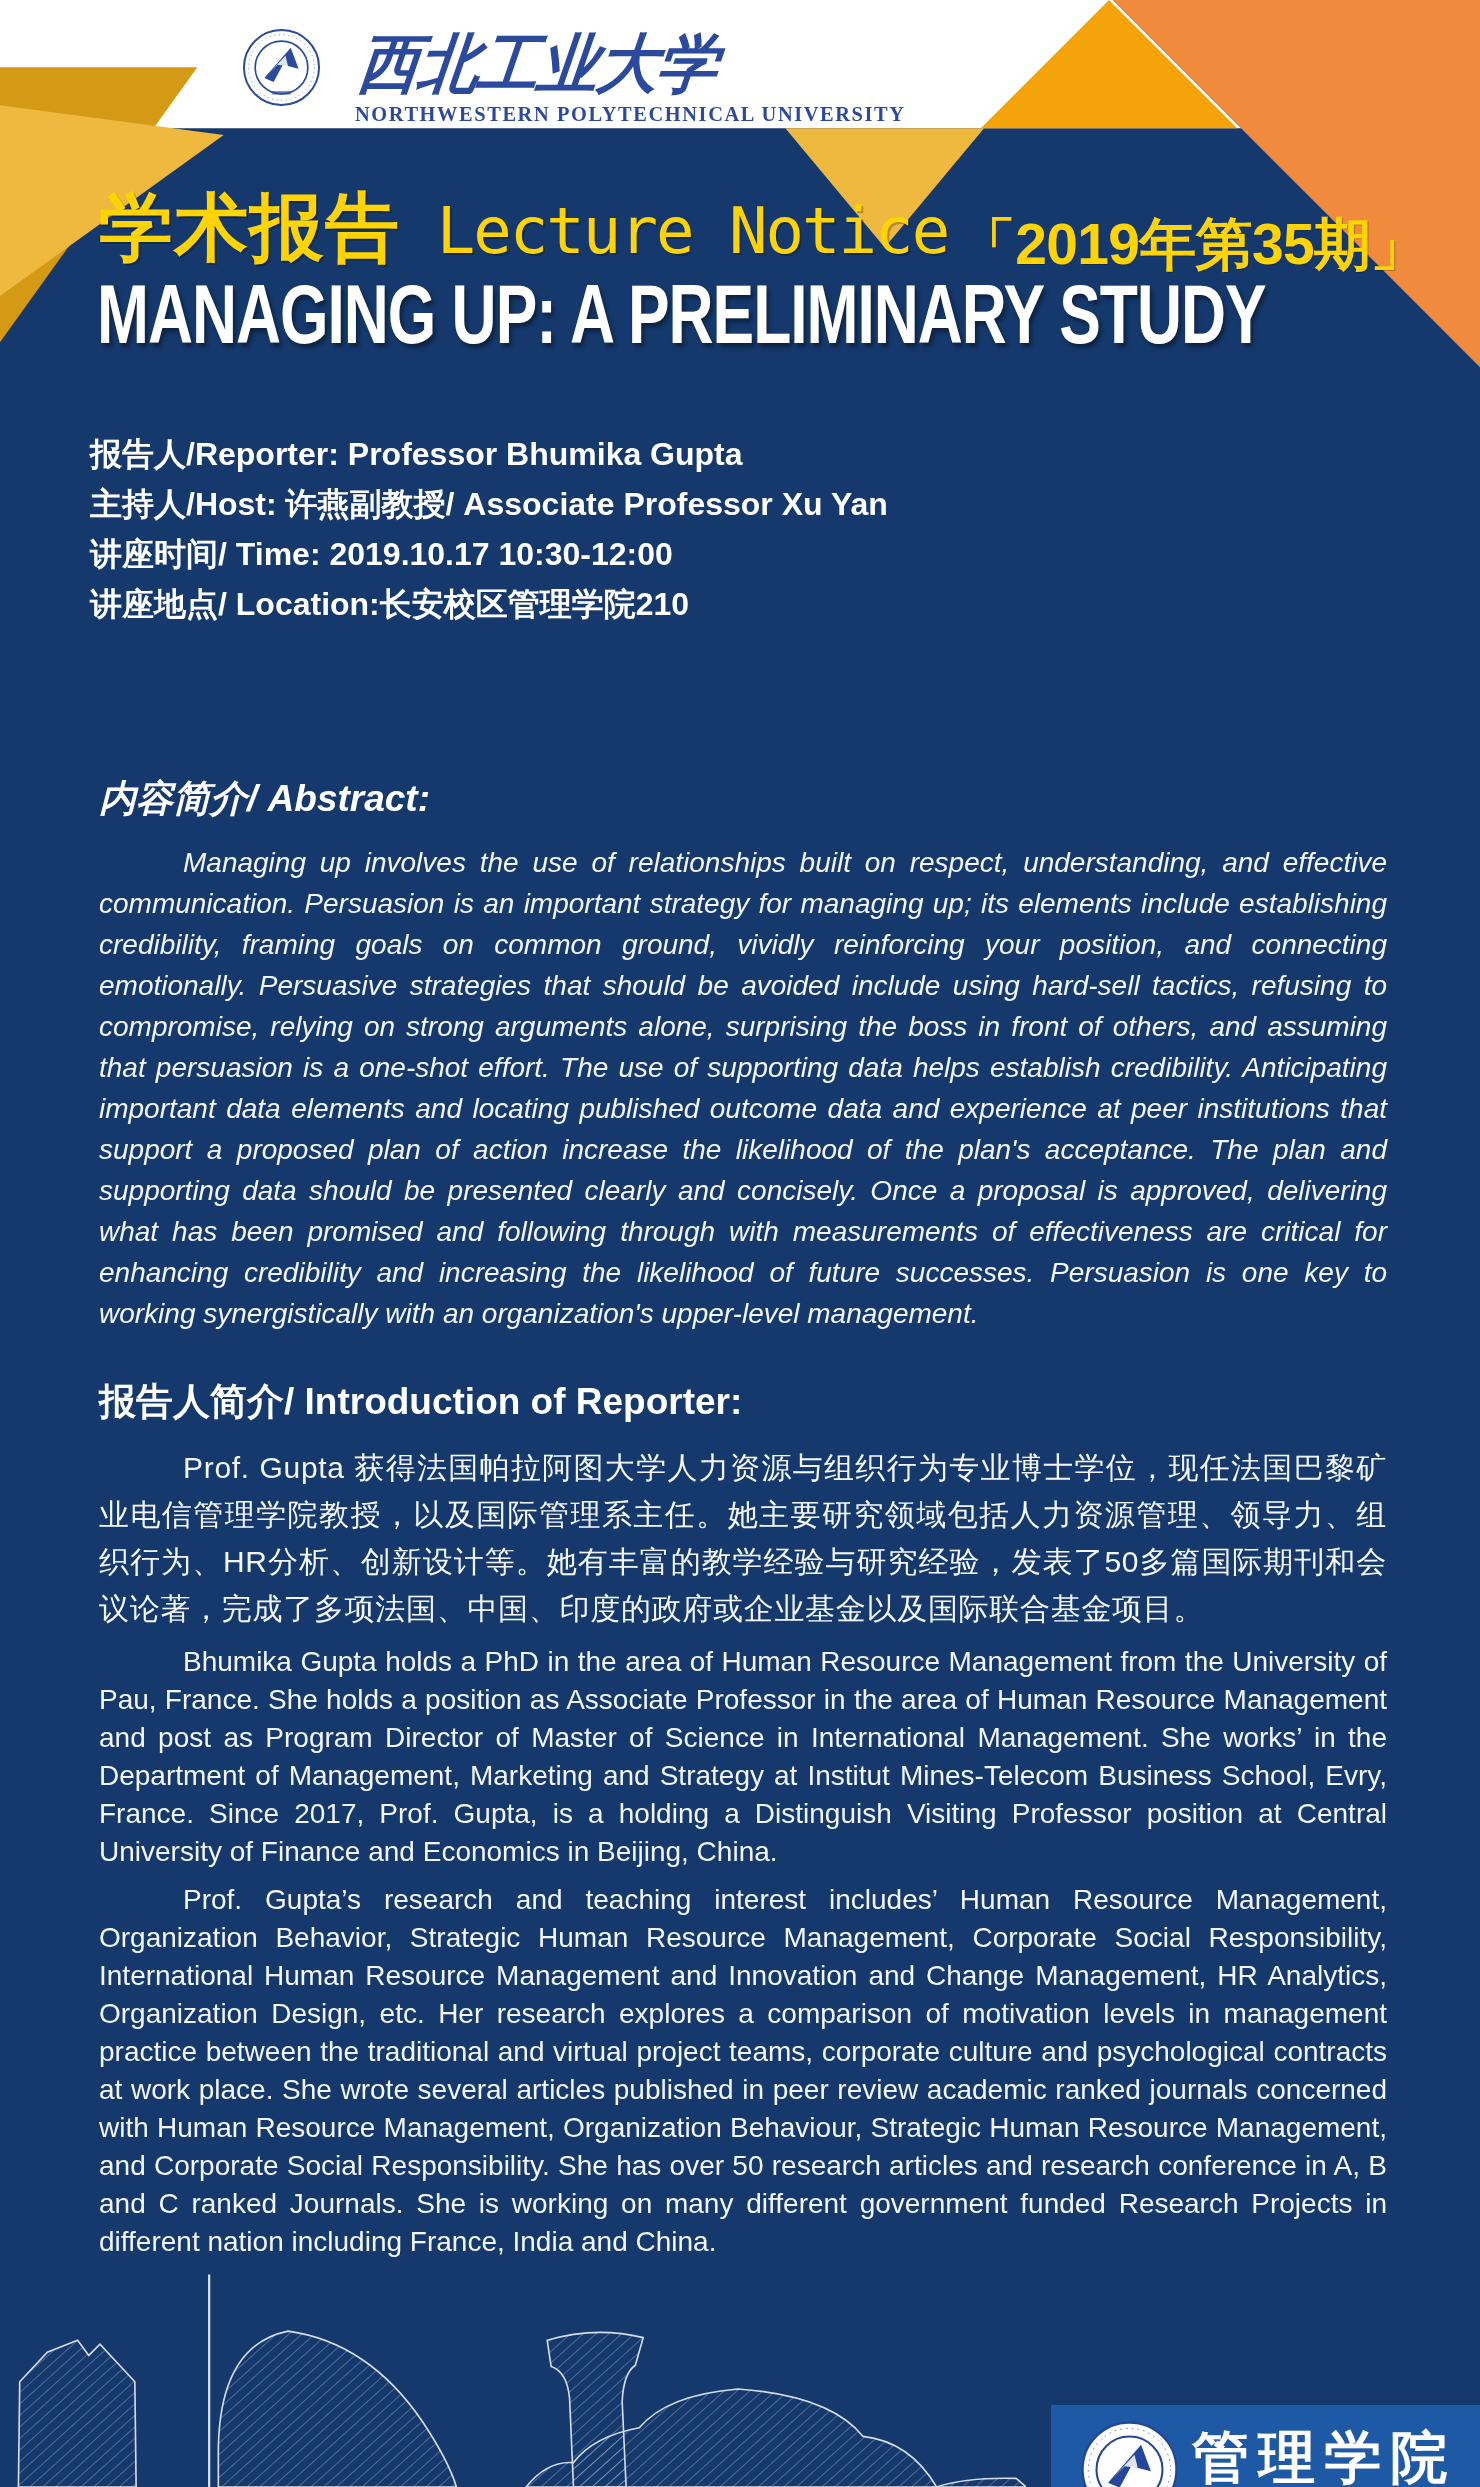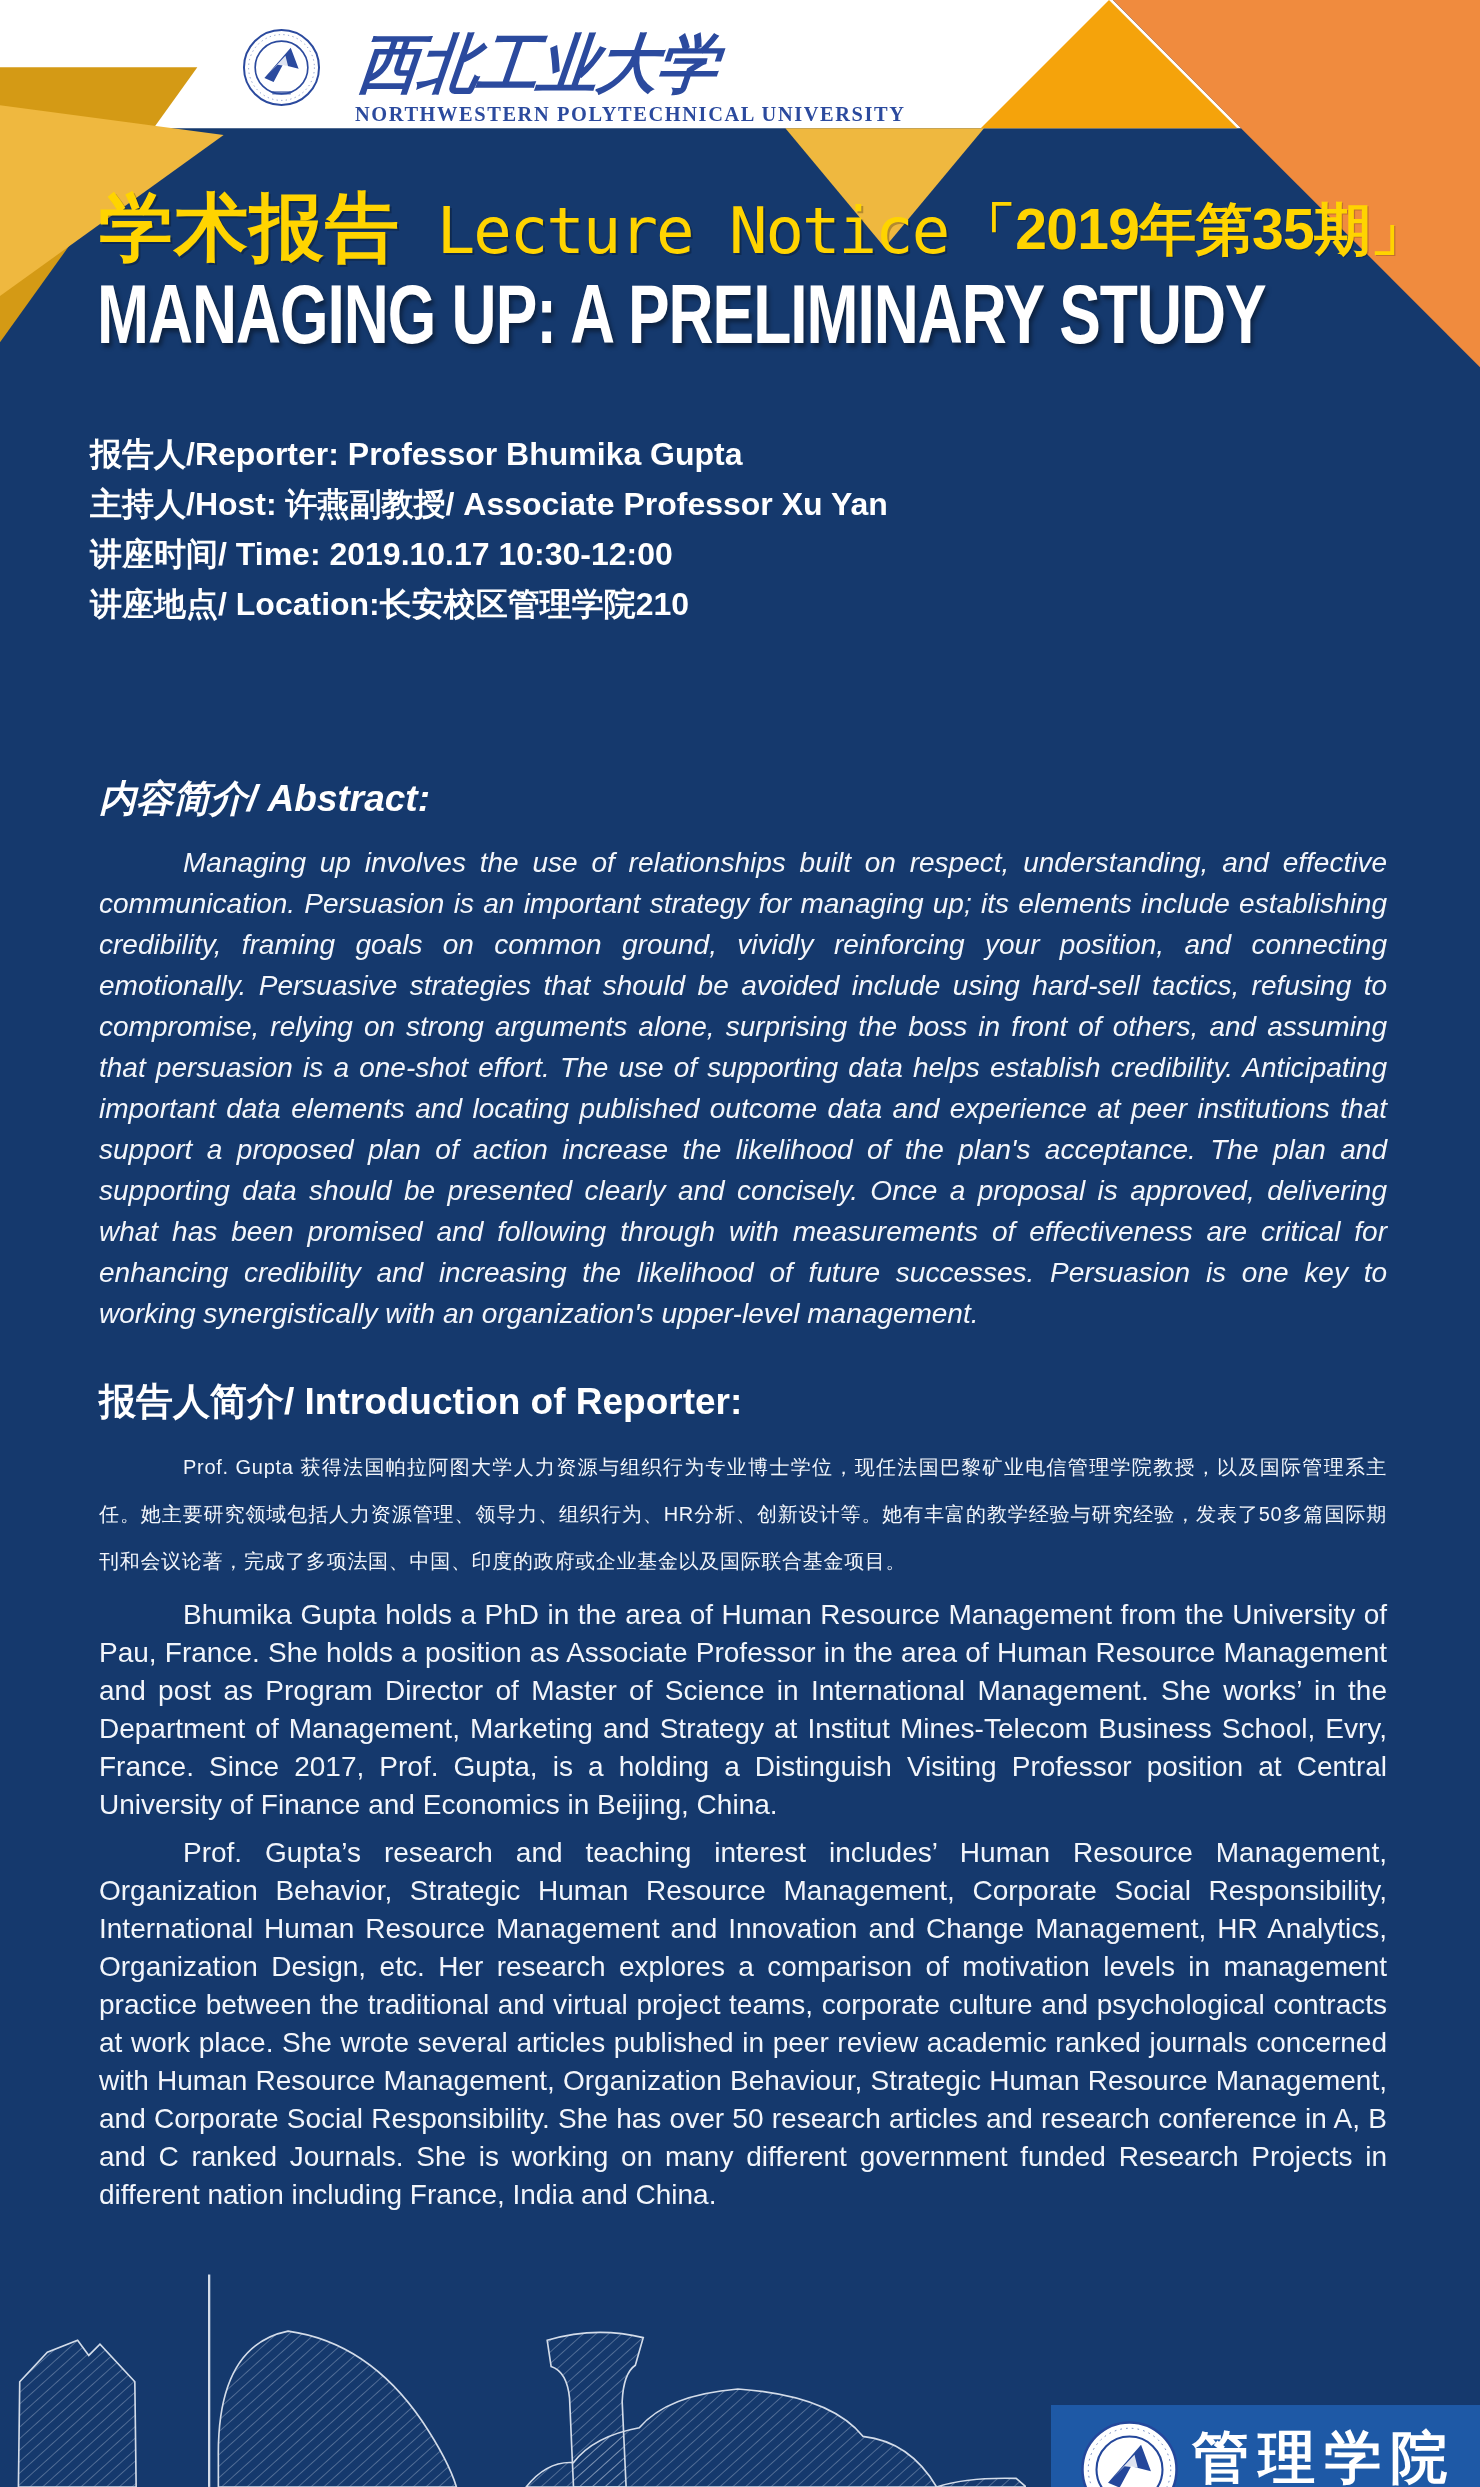--- a/index.html
+++ b/index.html
@@ -37,21 +37,21 @@
   .lecture-cn {
     font-size: 74px; font-weight: 900; color: #FFD400; letter-spacing: 1.3px;
     text-shadow: 2px 2px 0 rgba(0,0,0,0.25);
   }
   .lecture-en {
     font-family: "DejaVu Sans Mono", "Liberation Mono", monospace;
     font-size: 64px; font-weight: 400; color: #FFD400; letter-spacing: -2px;
     text-shadow: 2px 2px 0 rgba(0,0,0,0.25);
   }
   .issue-badge {
-    position: absolute; left: 959px; top: 192px;
+    position: absolute; left: 959px; top: 207px;
     font-size: 57px; font-weight: 900; color: #FFD400; letter-spacing: -0.7px;
     white-space: nowrap; text-shadow: 1.3px 1.3px 0 rgba(0,0,0,0.2);
   }
   .main-title {
     position: absolute; left: 97px; top: 265px;
     font-size: 78px; font-weight: 900; color: #ffffff; white-space: nowrap;
     letter-spacing: -1.3px;
     transform: scaleX(0.80) scaleY(1.08); transform-origin: left top;
     text-shadow: 3.3px 4px 4.6px rgba(0,0,0,0.4);
   }
@@ -64,21 +64,21 @@
   
   .section { position: absolute; left: 99px; width: 1288px; }
   .section-abstract { top: 774px; font-style: italic; }
   .section-reporter { top: 1377px; }
   .section-heading { font-size: 37px; font-weight: 700; letter-spacing: 0; }
   .body-par {
     margin: 0; text-align: justify; text-indent: 84px; color: #F3F6FB;
     font-weight: 400;
   }
   .par-abstract { margin-top: 18.4px; font-size: 28px; line-height: 41px; }
-  .par-cn { margin-top: 17px; font-size: 20px; line-height: 47px; letter-spacing: 0.7px; }
+  .par-cn { margin-top: 17px; font-size: 30px; line-height: 47px; letter-spacing: 0.7px; }
   .par-en { margin-top: 10.5px; font-size: 28px; line-height: 38px; }
 
   
   .skyline { position: absolute; left: 0; bottom: 0; }
   .footer-box {
     position: absolute; left: 1051px; top: 2405px; width: 429px; height: 118px;
     background: #1E59A6;
   }
   .footer-emblem { position: absolute; left: 29px; top: 14.5px; }
   .school-cn {

